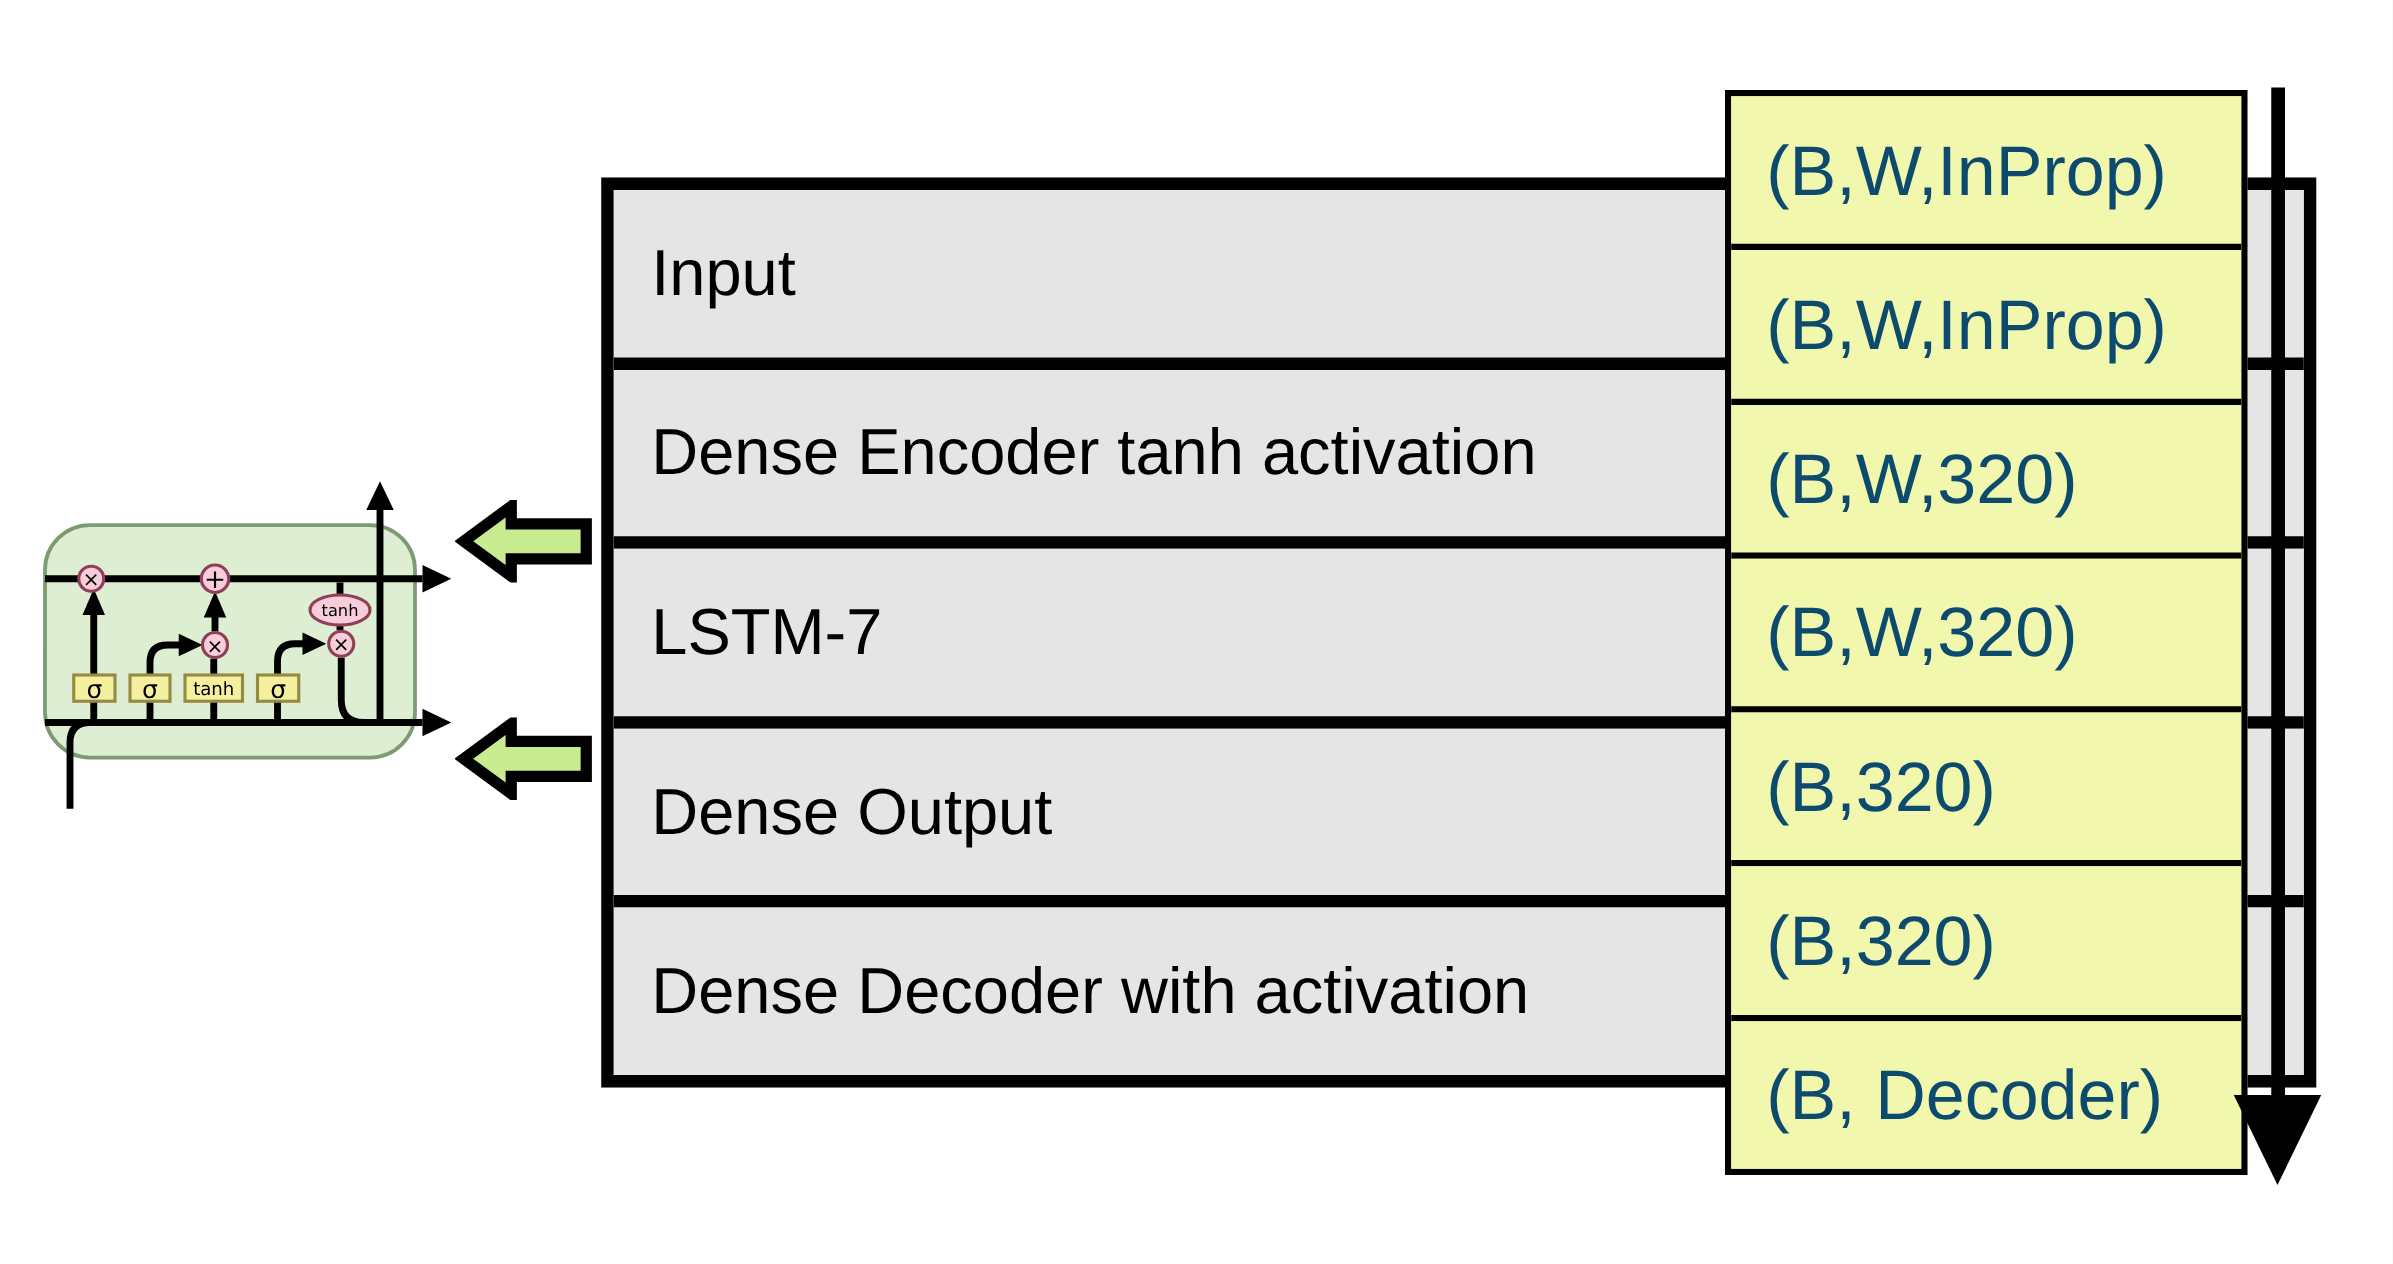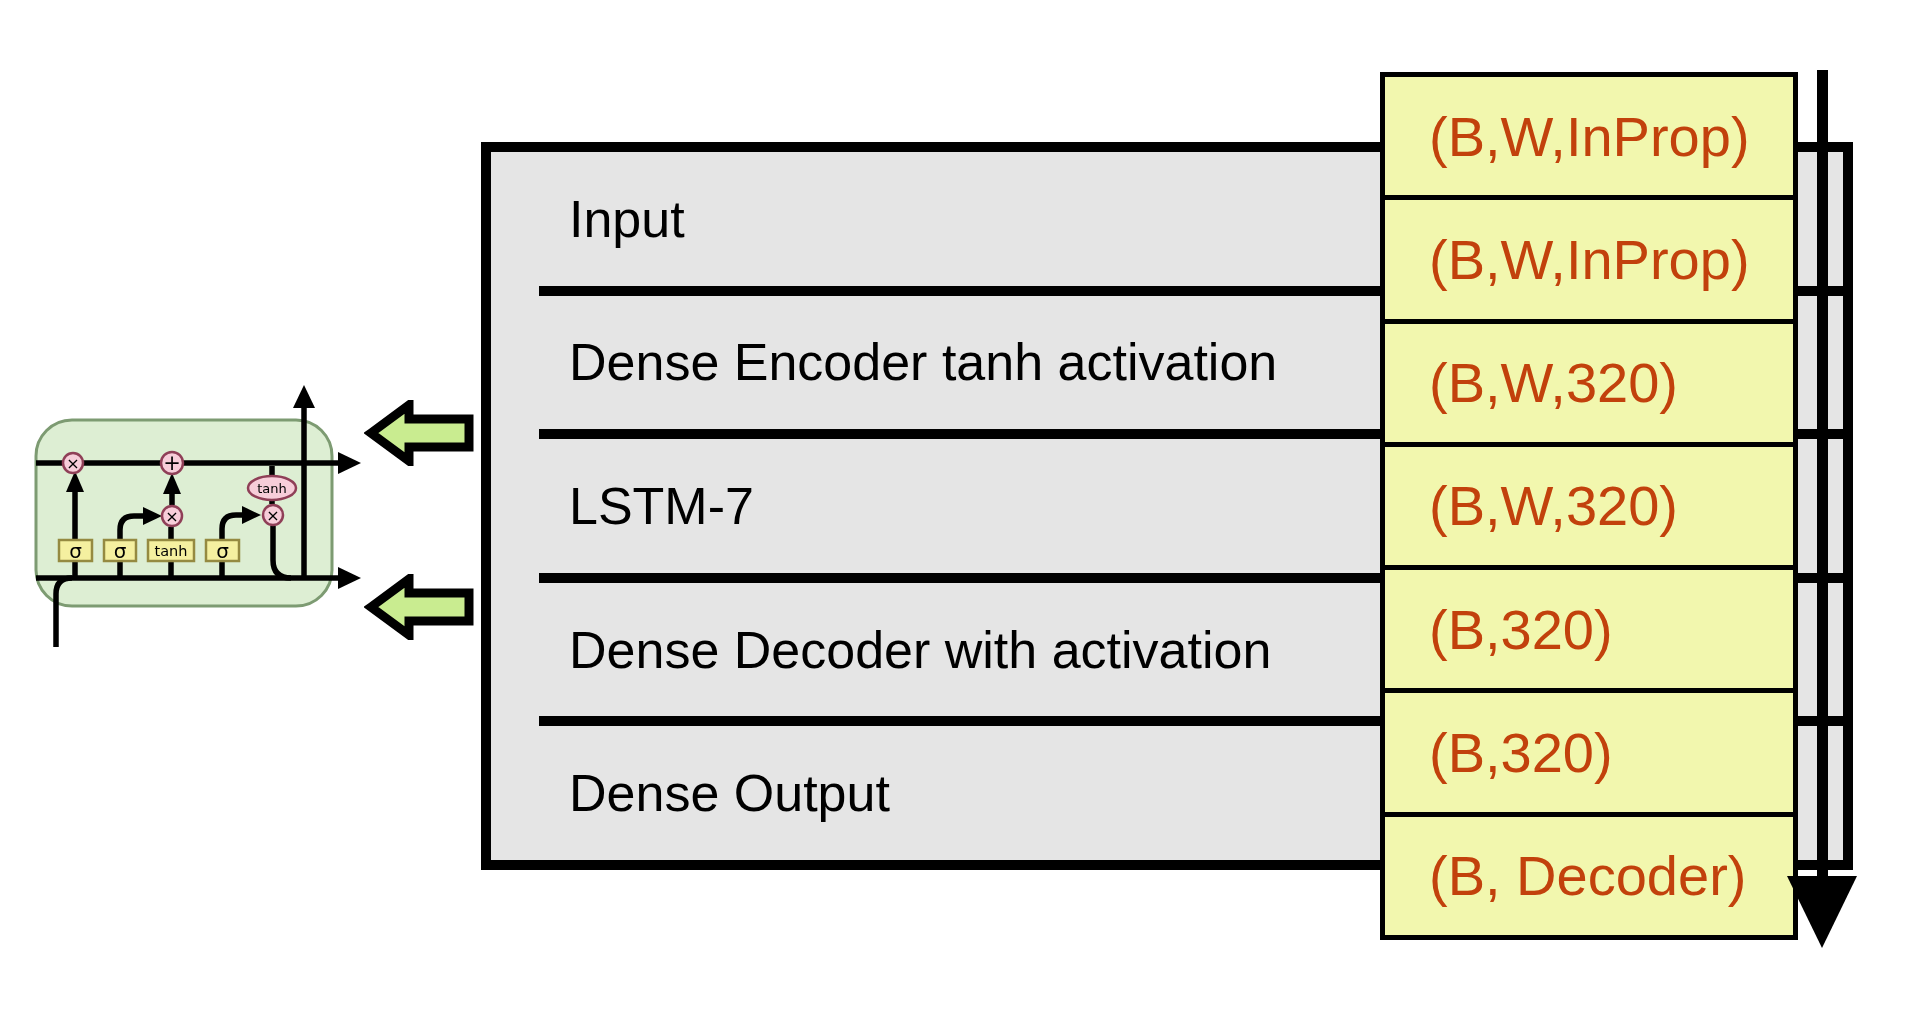--- a/index.html
+++ b/index.html
@@ -19,21 +19,20 @@
     border:10px solid #000;
     background:var(--row-fill,#e5e5e5);
     display:flex;flex-direction:column;
     z-index:1;
   }
   .layer-row{
     flex:1 1 0;
     display:flex;align-items:center;
     border-bottom:10px solid #000;
     background:var(--row-fill,#e5e5e5);
-    margin-left:48px;
   }
   .layer-row:last-child{border-bottom:none;}
   .layer-label{
     padding-left:30px;
     font-size:52px;
     color:#000;
     white-space:nowrap;
   }
   
   .shape-col{
@@ -47,23 +46,23 @@
     background:var(--shape-fill,#f2f7ae);
   }
   .shape-box{
     flex:1 1 0;
     display:flex;align-items:center;
     border-bottom:5px solid #000;
     background:var(--shape-fill,#f2f7ae);
   }
   .shape-box:last-child{border-bottom:none;}
   .shape-label{
-    padding-left:44px;
+    padding-left:28px;
     font-size:56px;
-    color:#c2410c;
+    color:#0c4a6e;
     white-space:nowrap;
   }
   
   .flow-shaft{
     position:absolute;
     left:1817px;top:70px;
     width:11px;height:810px;
     background:#000;
     z-index:4;
   }
@@ -105,24 +104,24 @@
     <div class="layer-row">
       <span class="layer-label">Input</span>
     </div>
     <div class="layer-row">
       <span class="layer-label">Dense Encoder tanh activation</span>
     </div>
     <div class="layer-row">
       <span class="layer-label">LSTM-7</span>
     </div>
     <div class="layer-row">
+      <span class="layer-label">Dense Output</span>
+    </div>
+    <div class="layer-row">
       <span class="layer-label">Dense Decoder with activation</span>
-    </div>
-    <div class="layer-row">
-      <span class="layer-label">Dense Output</span>
     </div>
   </div>
 
   <div class="shape-col">
     <div class="shape-box">
       <span class="shape-label">(B,W,InProp)</span>
     </div>
     <div class="shape-box">
       <span class="shape-label">(B,W,InProp)</span>
     </div>

